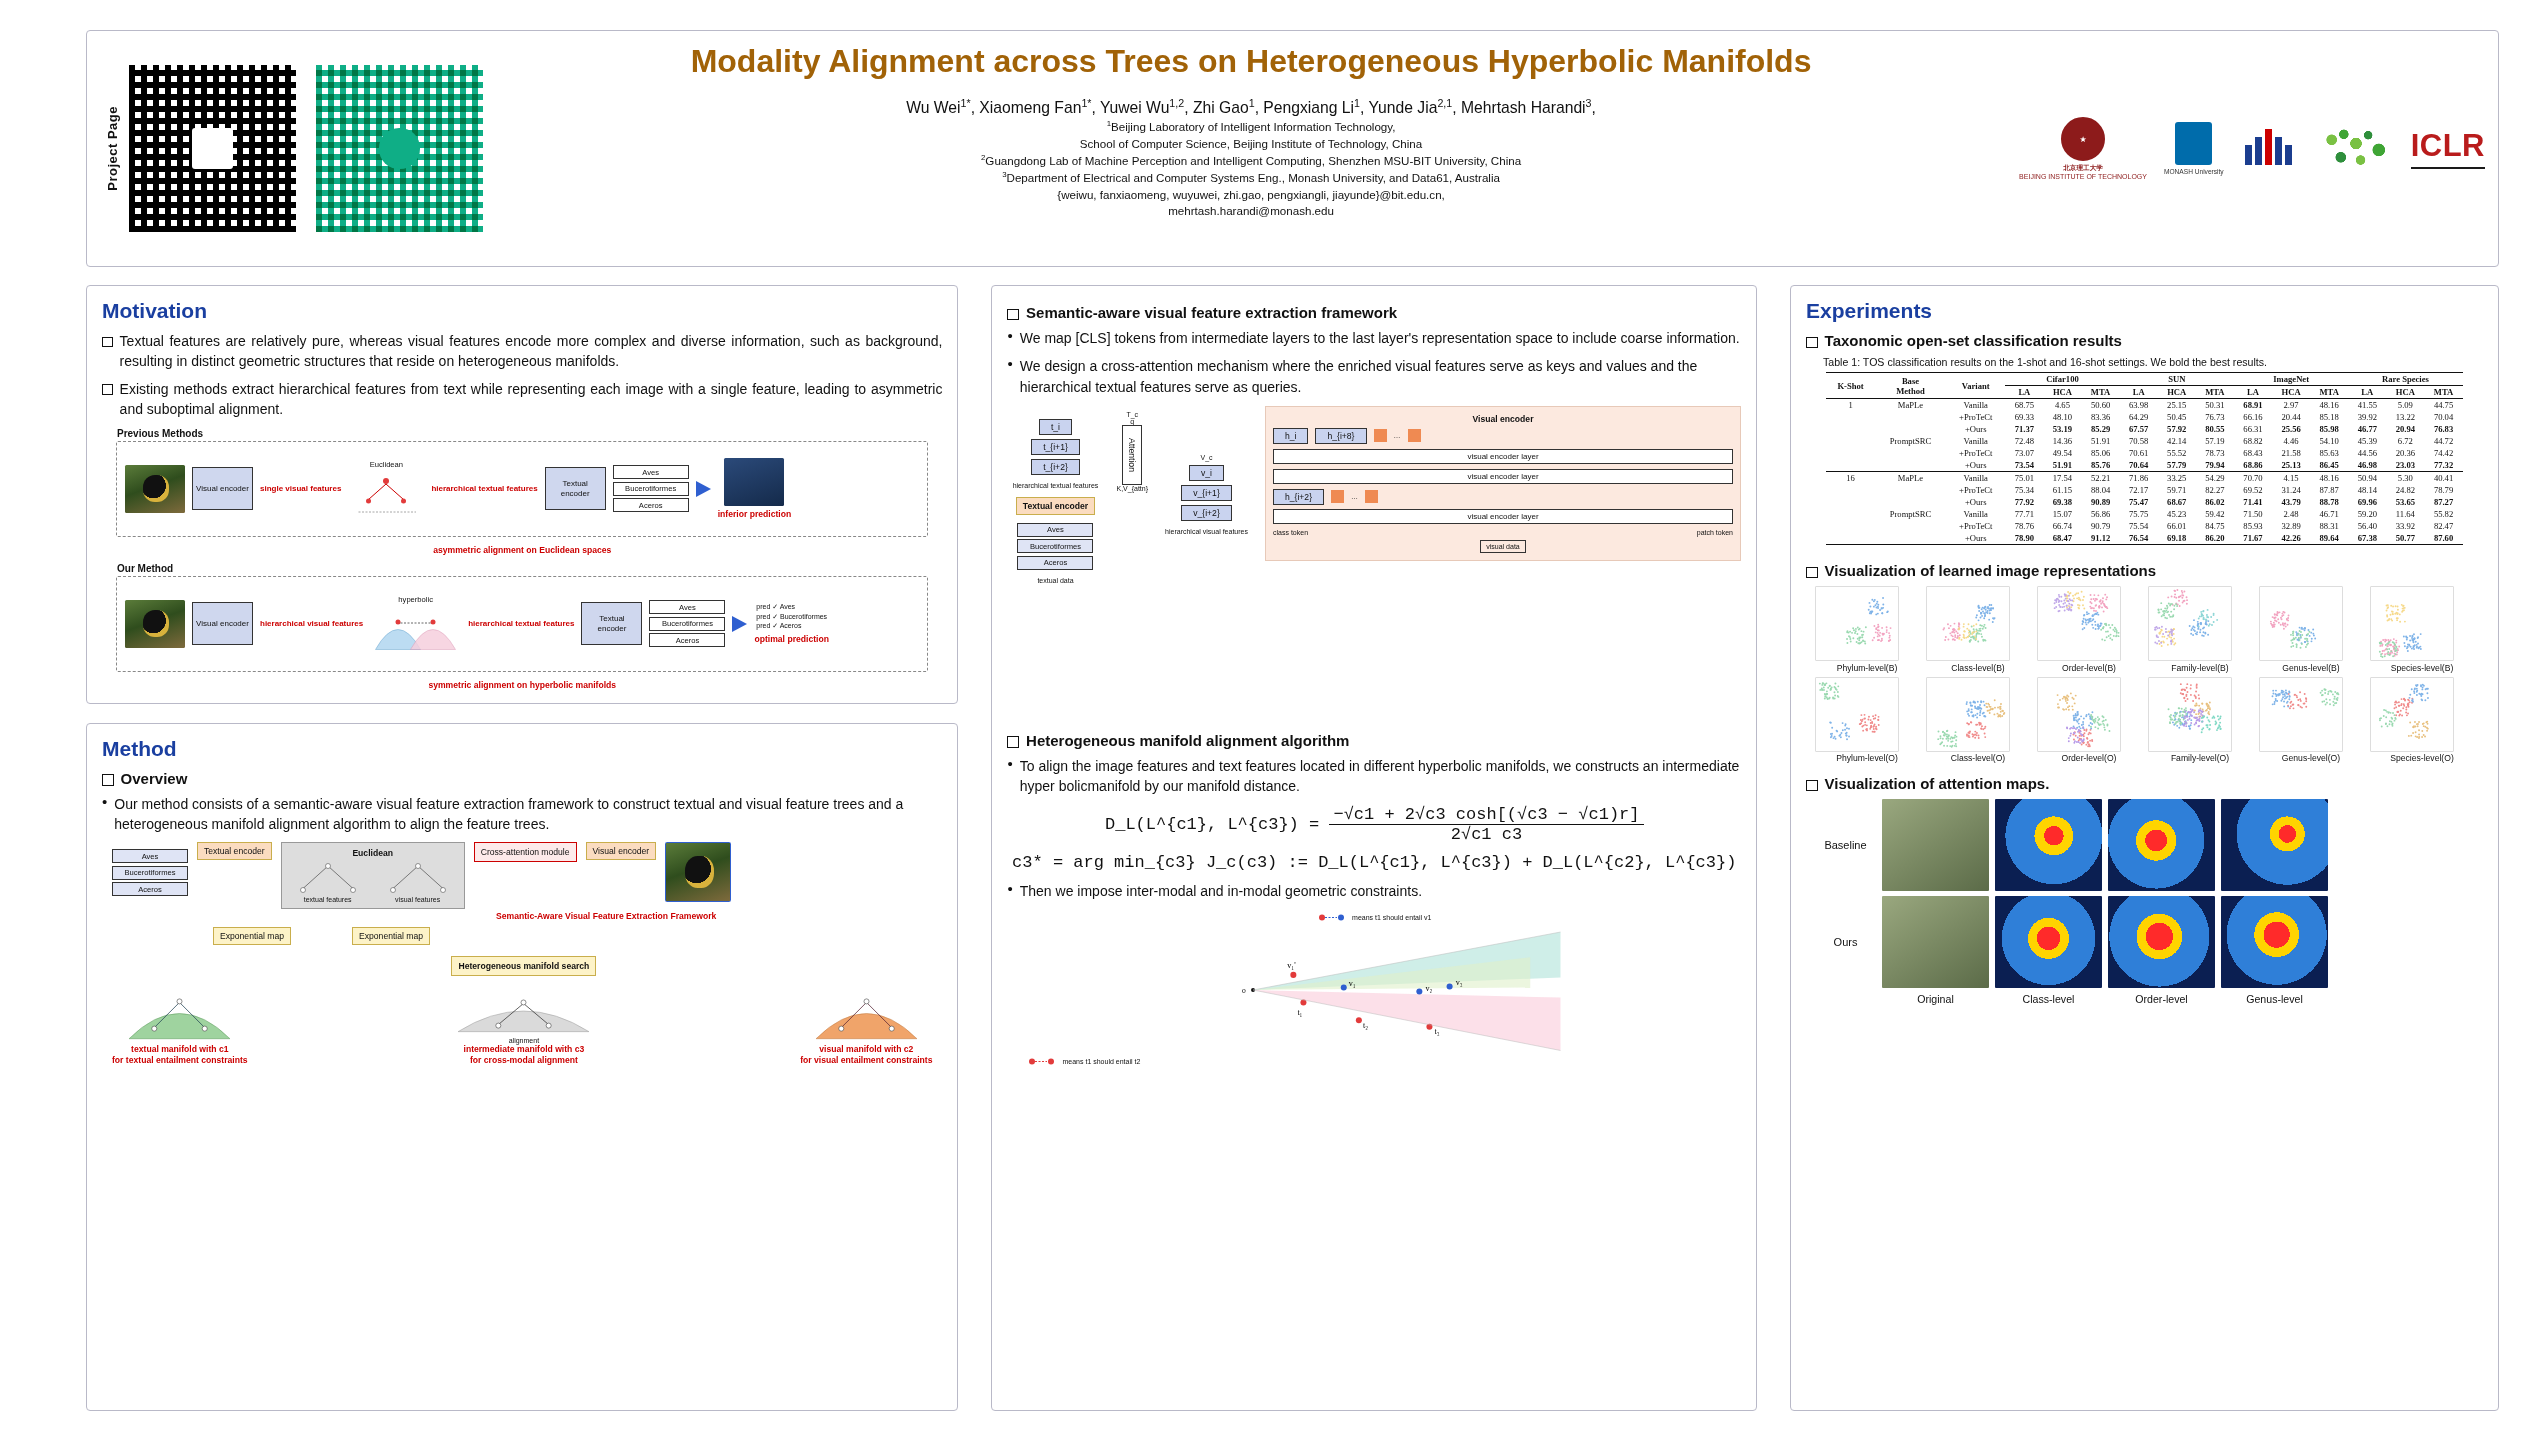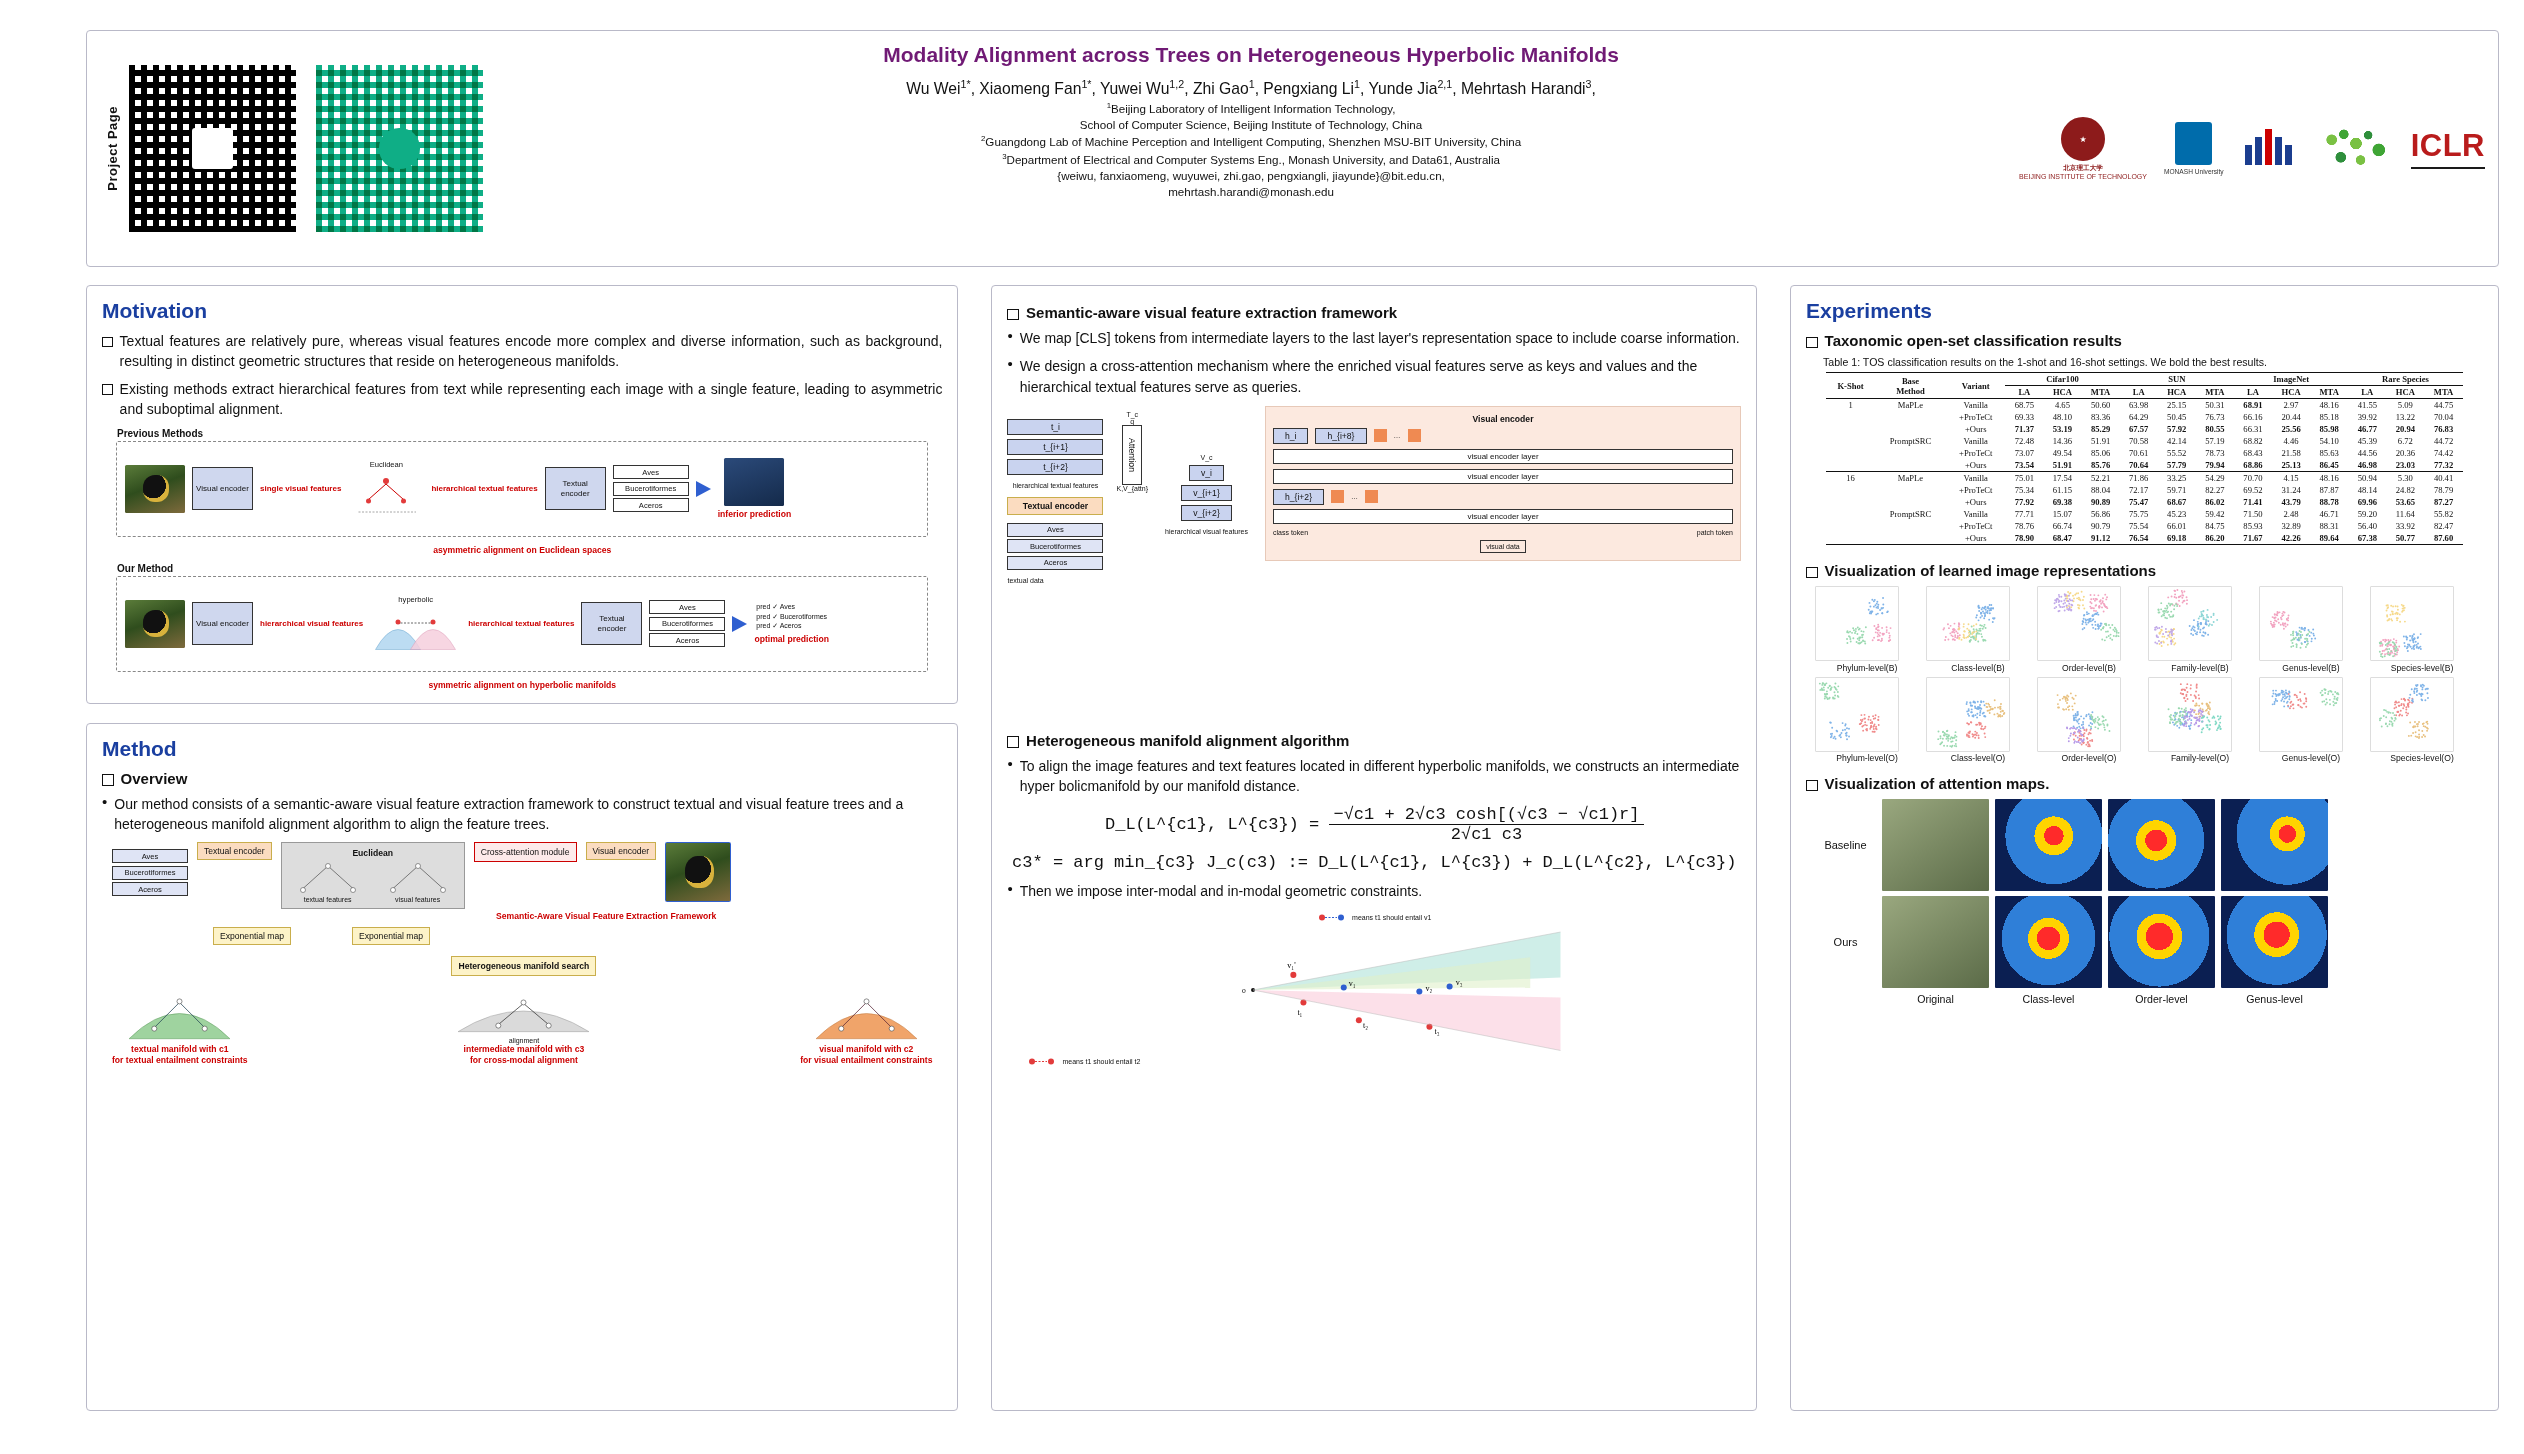--- a/index.html
+++ b/index.html
@@ -61,25 +61,25 @@
     content:""; position:absolute; left:38%; top:38%;
     width:24%; height:24%; background:#fff; border-radius:3px;
   }
   .qr.green::after{ background:#0fae86; border-radius:50%; }
   .title-block {
     flex:1;
     text-align:center;
     padding:3px 15px 0 20px;
   }
   .poster-title {
-    color:#701a75;
-    font-size:21px;
+    color:#a16207;
+    font-size:32px;
     font-weight:bold;
     line-height:1.15;
-    margin-bottom:10px;
+    margin-bottom:16px;
   }
   .authors { font-size:15.7px; line-height:1.35; }
   .affil { font-size:11.6px; line-height:1.42; }
   .affil sup, .authors sup { font-size:0.68em; }
   .email { font-size:11.6px; line-height:1.42; }
 
   .logos {
     display:flex; align-items:center; gap:17px;
     padding-left:5px;
   }
@@ -476,21 +476,21 @@
 
     <div class="col col2">
       <div class="panel" style="flex:1 1 auto;">
         <div class="sq-head">Semantic-aware visual feature extraction framework</div>
         <div class="bullet-dot">We map [CLS] tokens from intermediate layers to the last layer's representation space to include coarse information.</div>
         <div class="bullet-dot">We design a cross-attention mechanism where the enriched visual features serve as keys and values and the hierarchical textual features serve as queries.</div>
 
         <div class="diag" style="height:313px;">
           <div style="display:flex;gap:13px;align-items:flex-start;">
 
-            <div style="display:flex;flex-direction:column;gap:4px;margin-top:13px;">
+            <div style="display:flex;flex-direction:column;align-items:center;gap:4px;margin-top:13px;">
               <div class="tok">t_i</div>
               <div class="tok">t_{i+1}</div>
               <div class="tok">t_{i+2}</div>
               <div class="tiny" style="width:96px;text-align:center;margin-top:3px;">hierarchical textual features</div>
               <div class="yellow-box" style="background:#fbdcc0;font-weight:bold;margin-top:4px;">Textual encoder</div>
               <div class="tax-list" style="margin-top:4px;">
                 <div class="tax-item" style="background:#dfe4f5;">Aves</div>
                 <div class="tax-item" style="background:#dfe4f5;">Bucerotiformes</div>
                 <div class="tax-item" style="background:#dfe4f5;">Aceros</div>
               </div>

